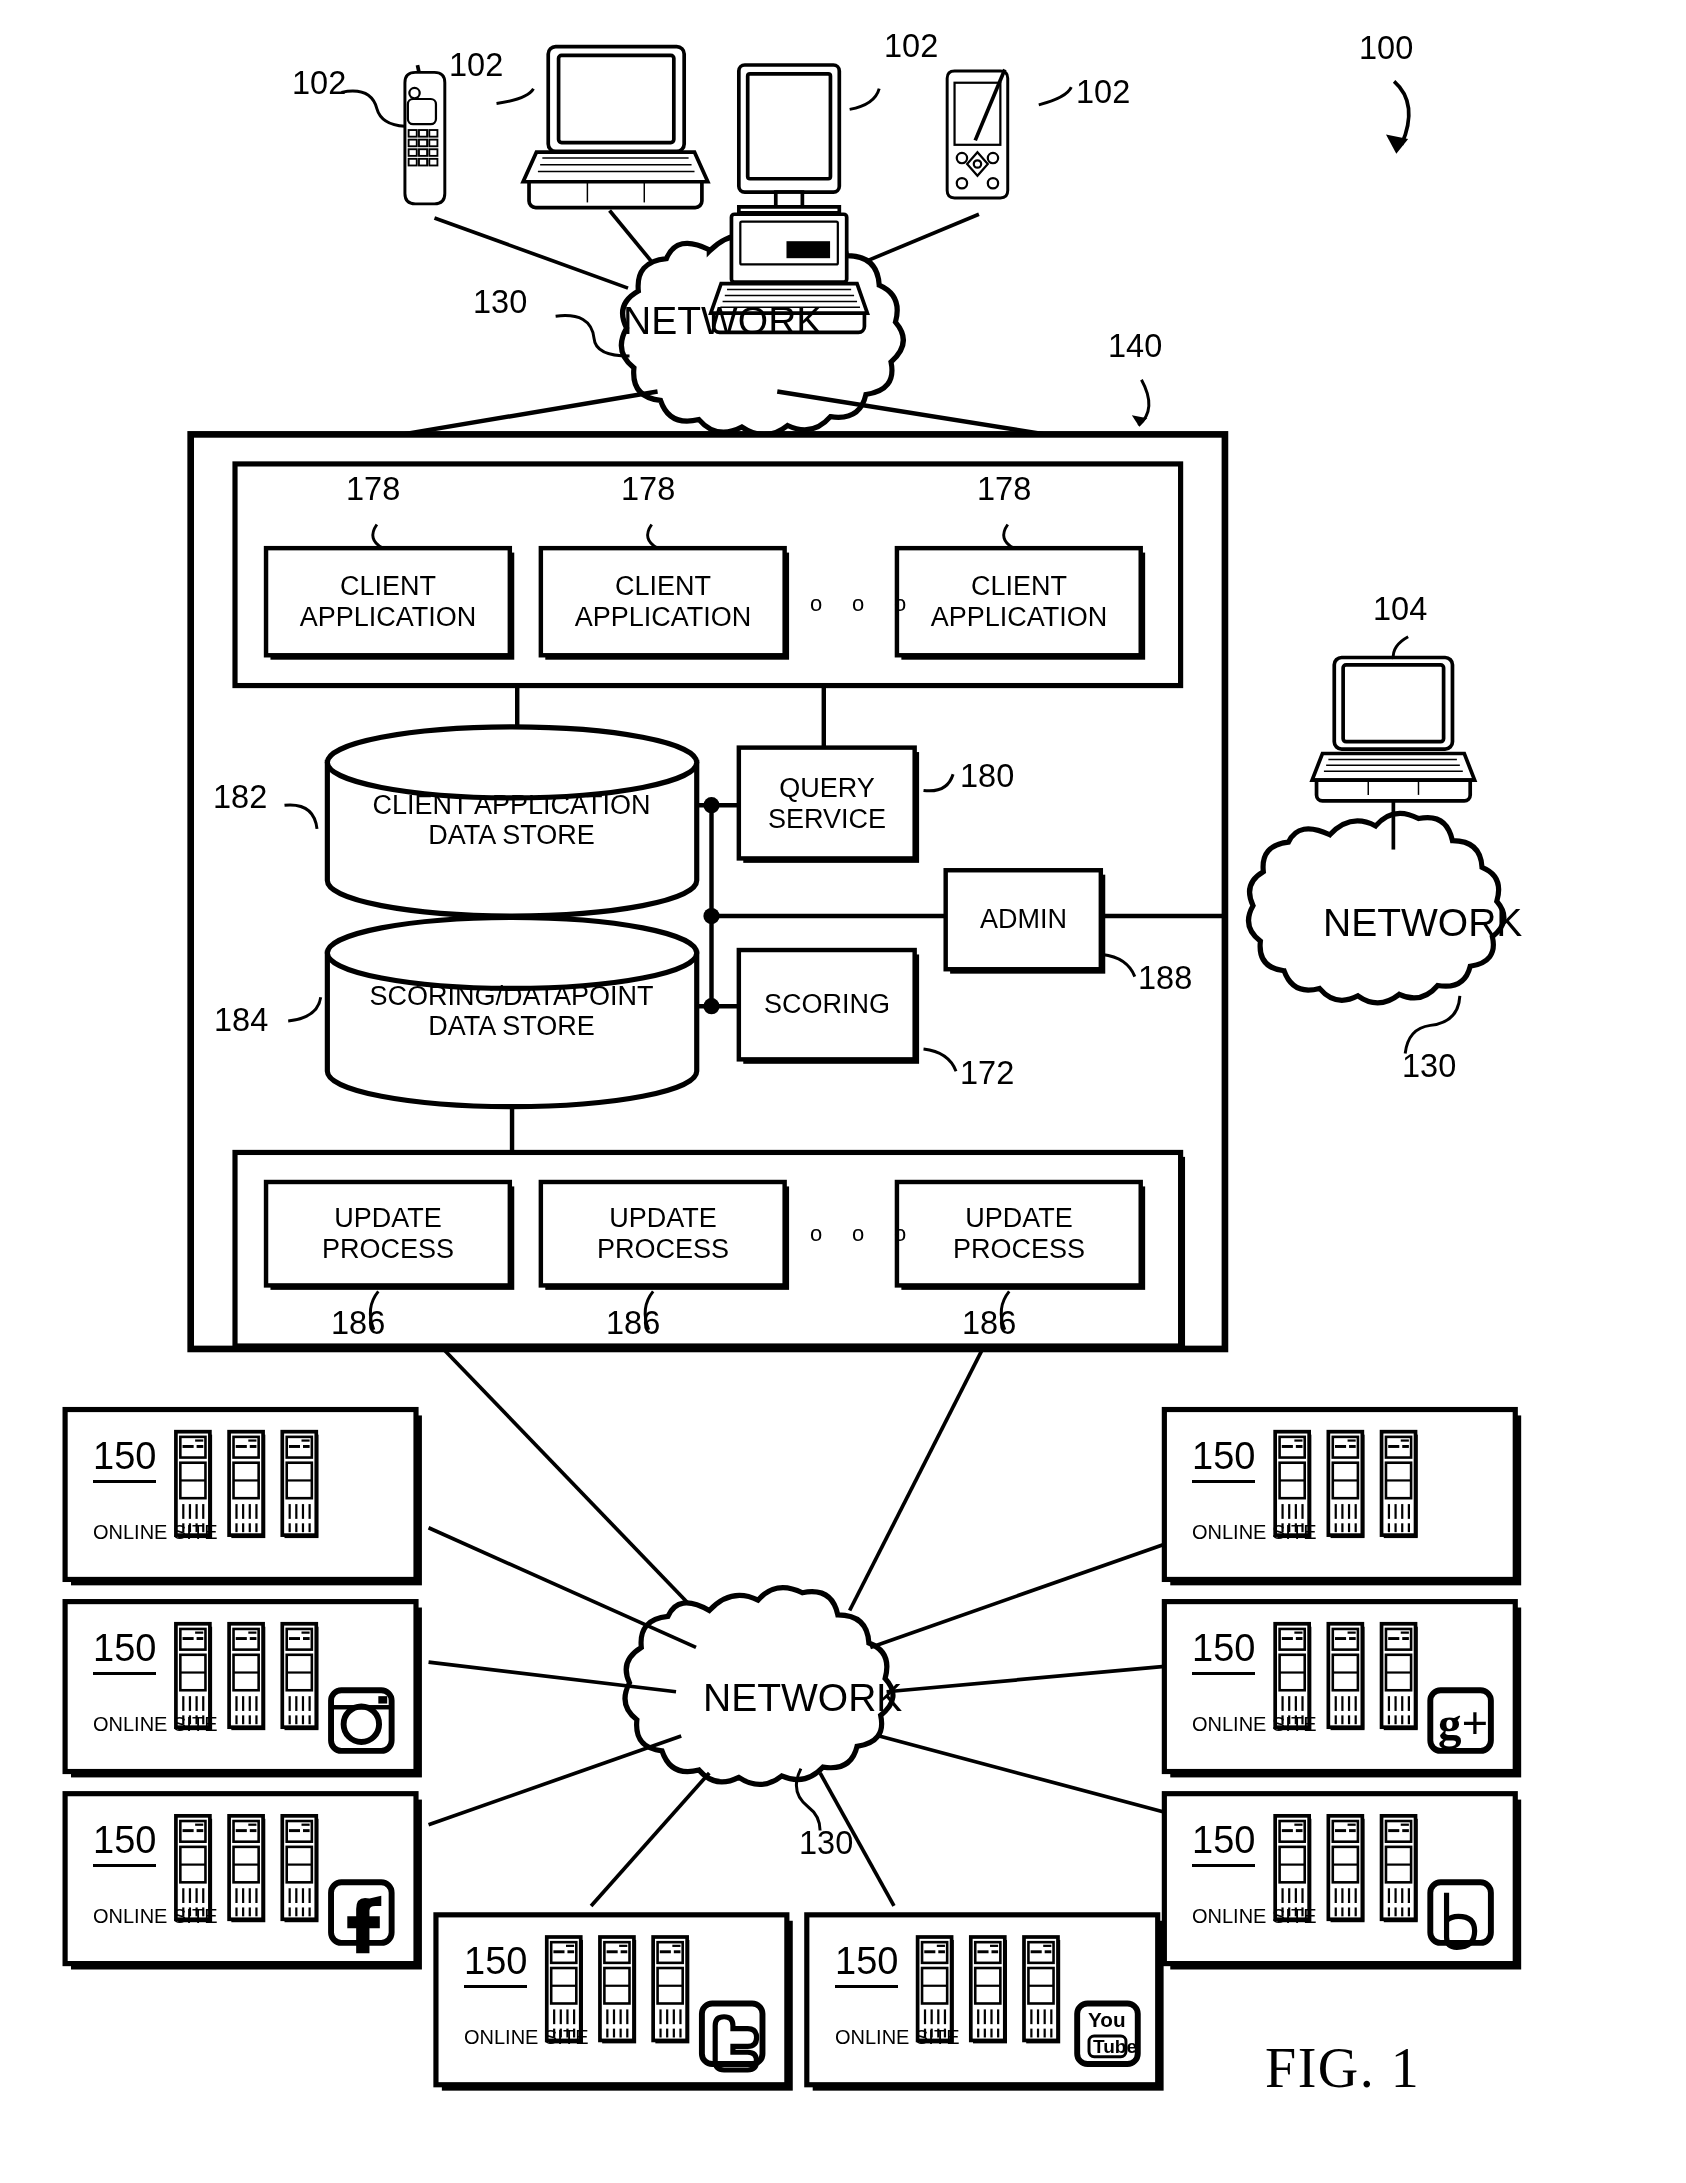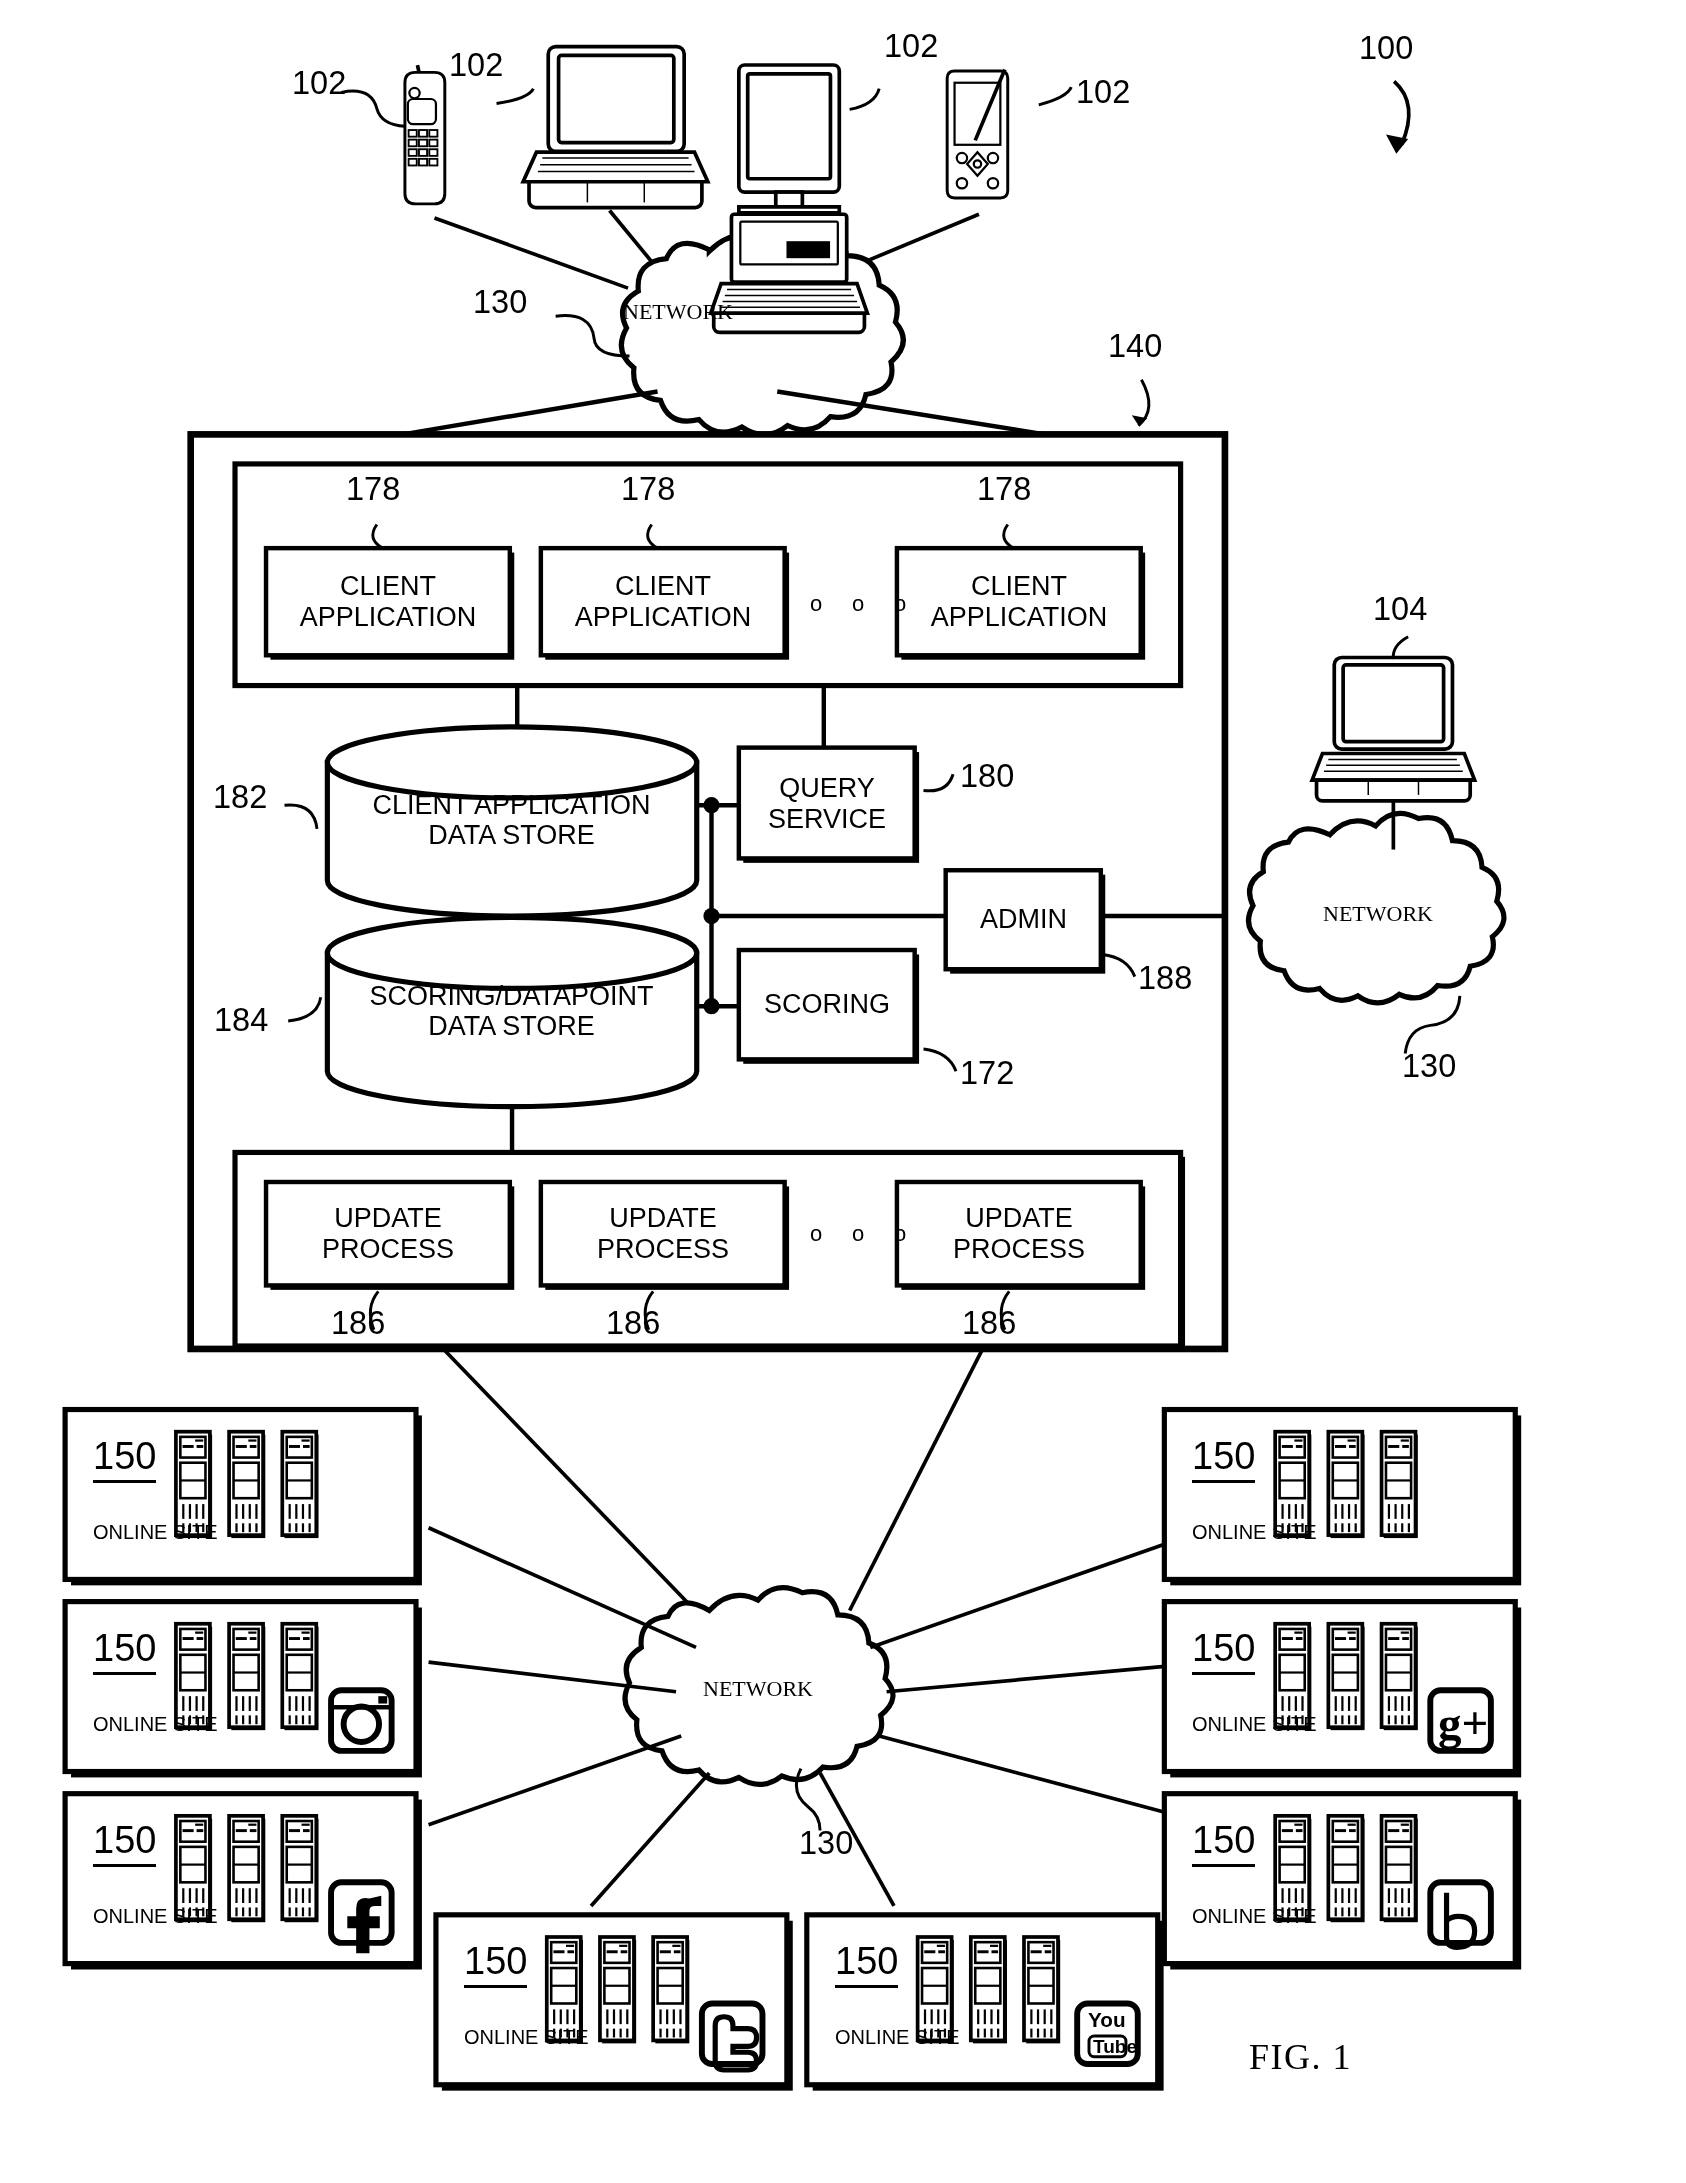--- a/index.html
+++ b/index.html
@@ -2,24 +2,24 @@
 <html style="font-size:11.8px"><head>
 <meta charset="utf-8">
 <style>
   html,body{margin:0;padding:0;background:#ffffff;}
   body{width:1686px;height:2183px;position:relative;font-family:"Liberation Sans",sans-serif;color:#000;}
   #stage{position:absolute;left:0;top:0;width:1686px;height:2183px;overflow:hidden;}
   svg.layer{position:absolute;left:0;top:0;width:1686px;height:2183px;}
   .txt{position:absolute;color:#000;white-space:nowrap;}
   .ref{font-family:"Liberation Sans",sans-serif;font-size:32.5px;letter-spacing:0px;}
   .boxlabel{font-family:"Liberation Sans",sans-serif;font-size:27px;text-align:center;line-height:1.12;}
-  .cloudlabel{font-family:Liberation Serif, serif;font-size:22px;}
+  .cloudlabel{font-family:Liberation Sans, sans-serif;font-size:39px;}
   .sitelabel{font-family:Liberation Sans, sans-serif;font-size:20px;}
   .siteref{font-family:"Liberation Sans",sans-serif;font-size:38px;}
-  .figlabel{font-family:"Liberation Serif",serif;font-size:36px;letter-spacing:1.5px;}
+  .figlabel{font-family:"Liberation Serif",serif;font-size:56px;letter-spacing:1.5px;margin-left:16px;}
   .dots{font-family:"Liberation Sans",sans-serif;font-size:22px;letter-spacing:11.8px;}
   .ctrbox{position:absolute;display:flex;align-items:center;justify-content:center;text-align:center;}
 </style>
 </head>
 <body>
 
 <div id="stage">
 
   <svg class="layer" viewBox="0 0 2282 2955">
     <defs>

